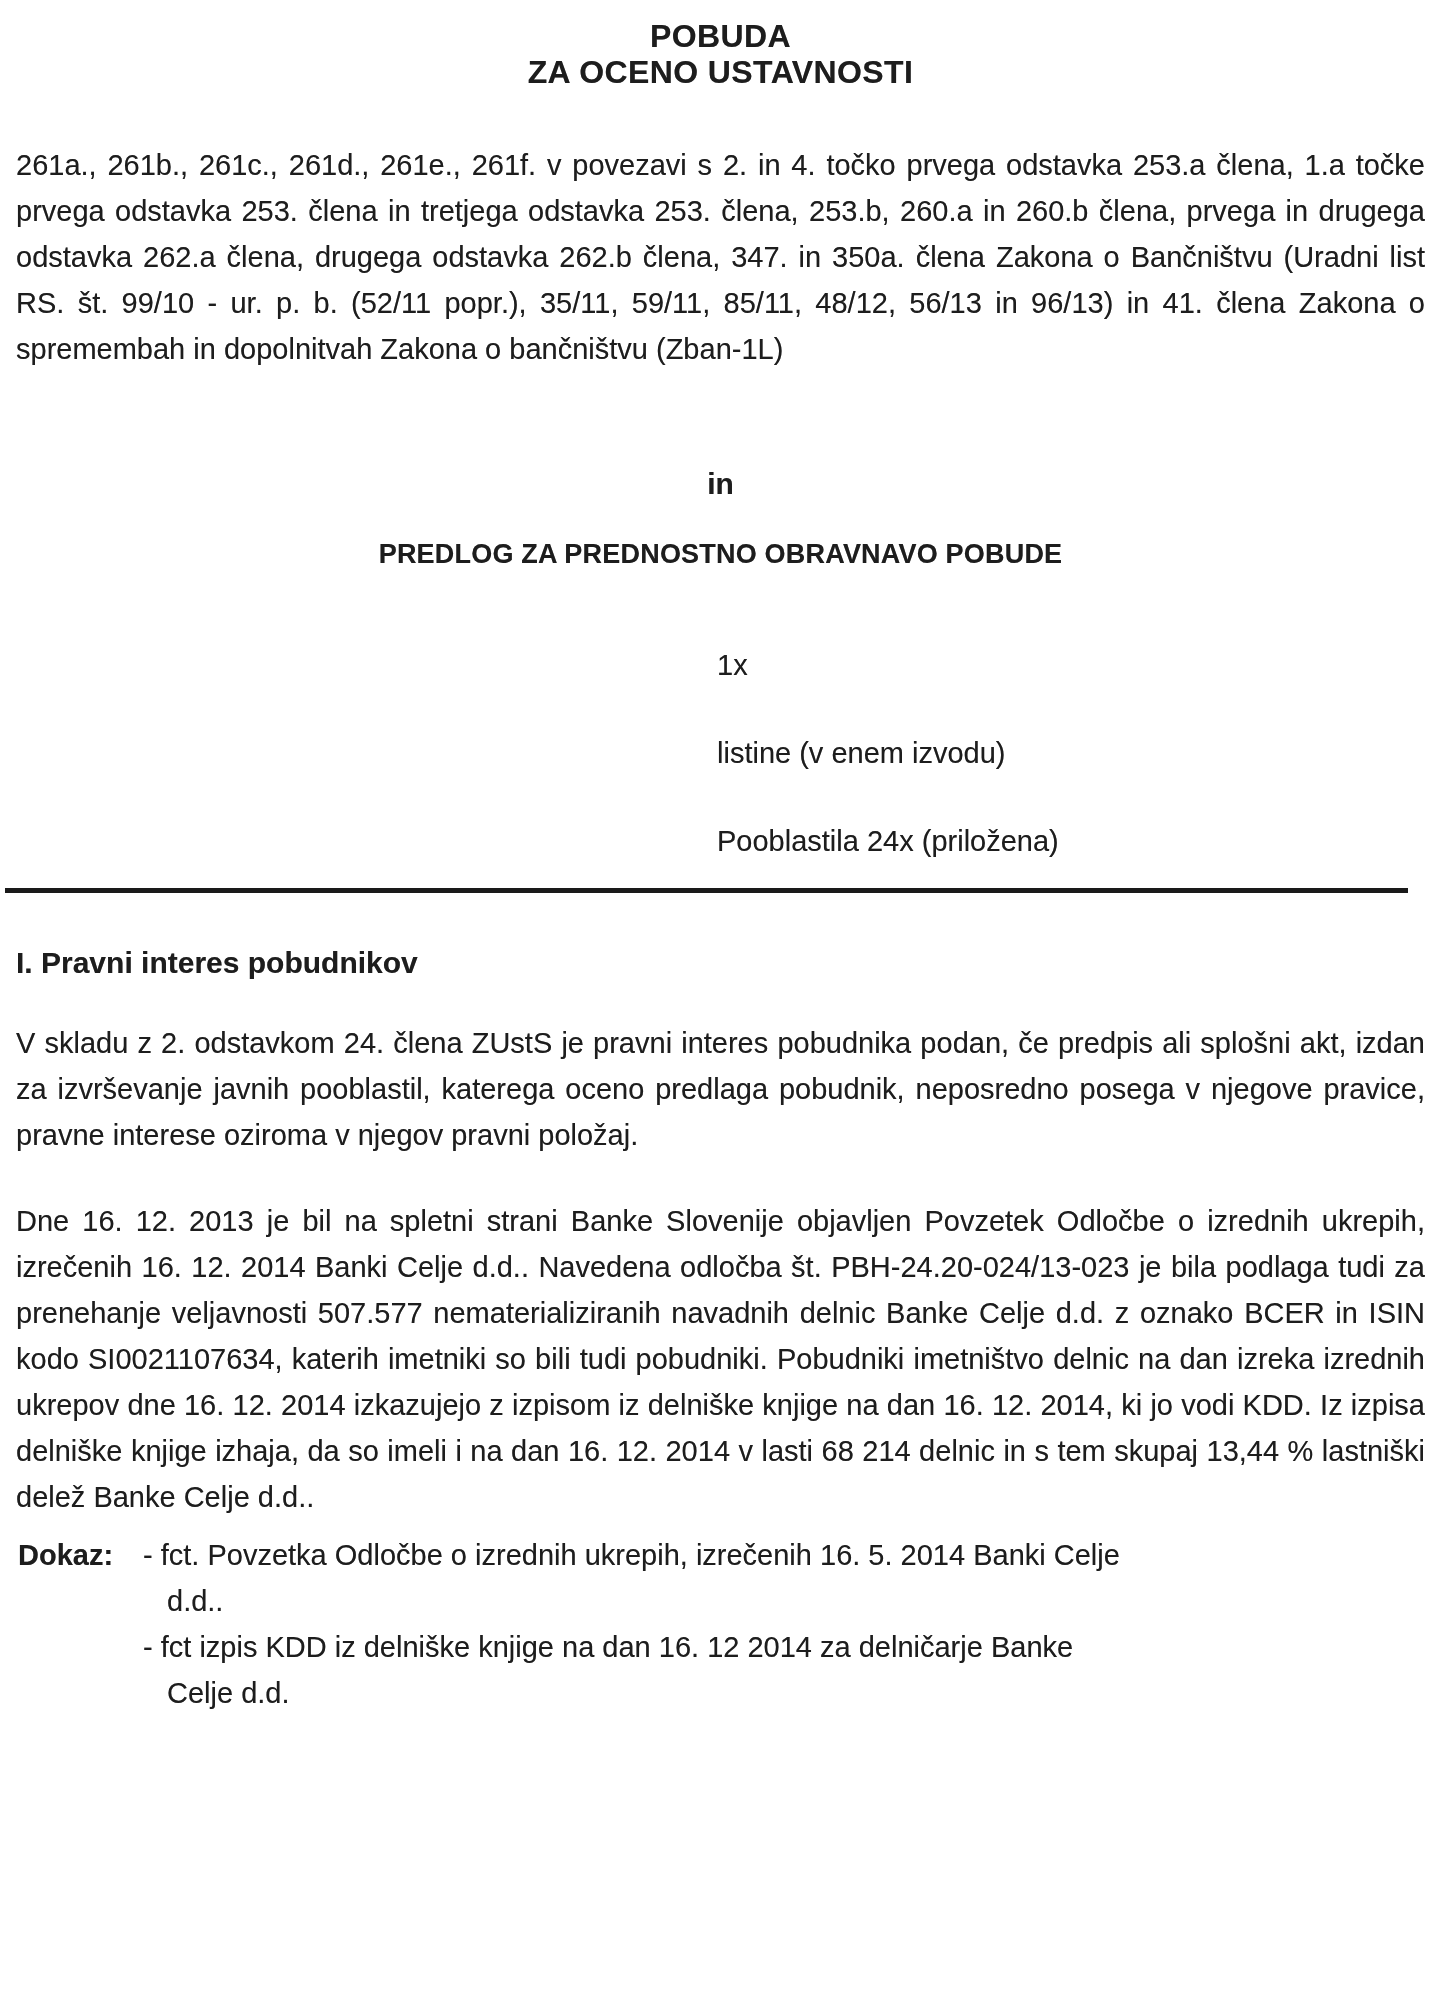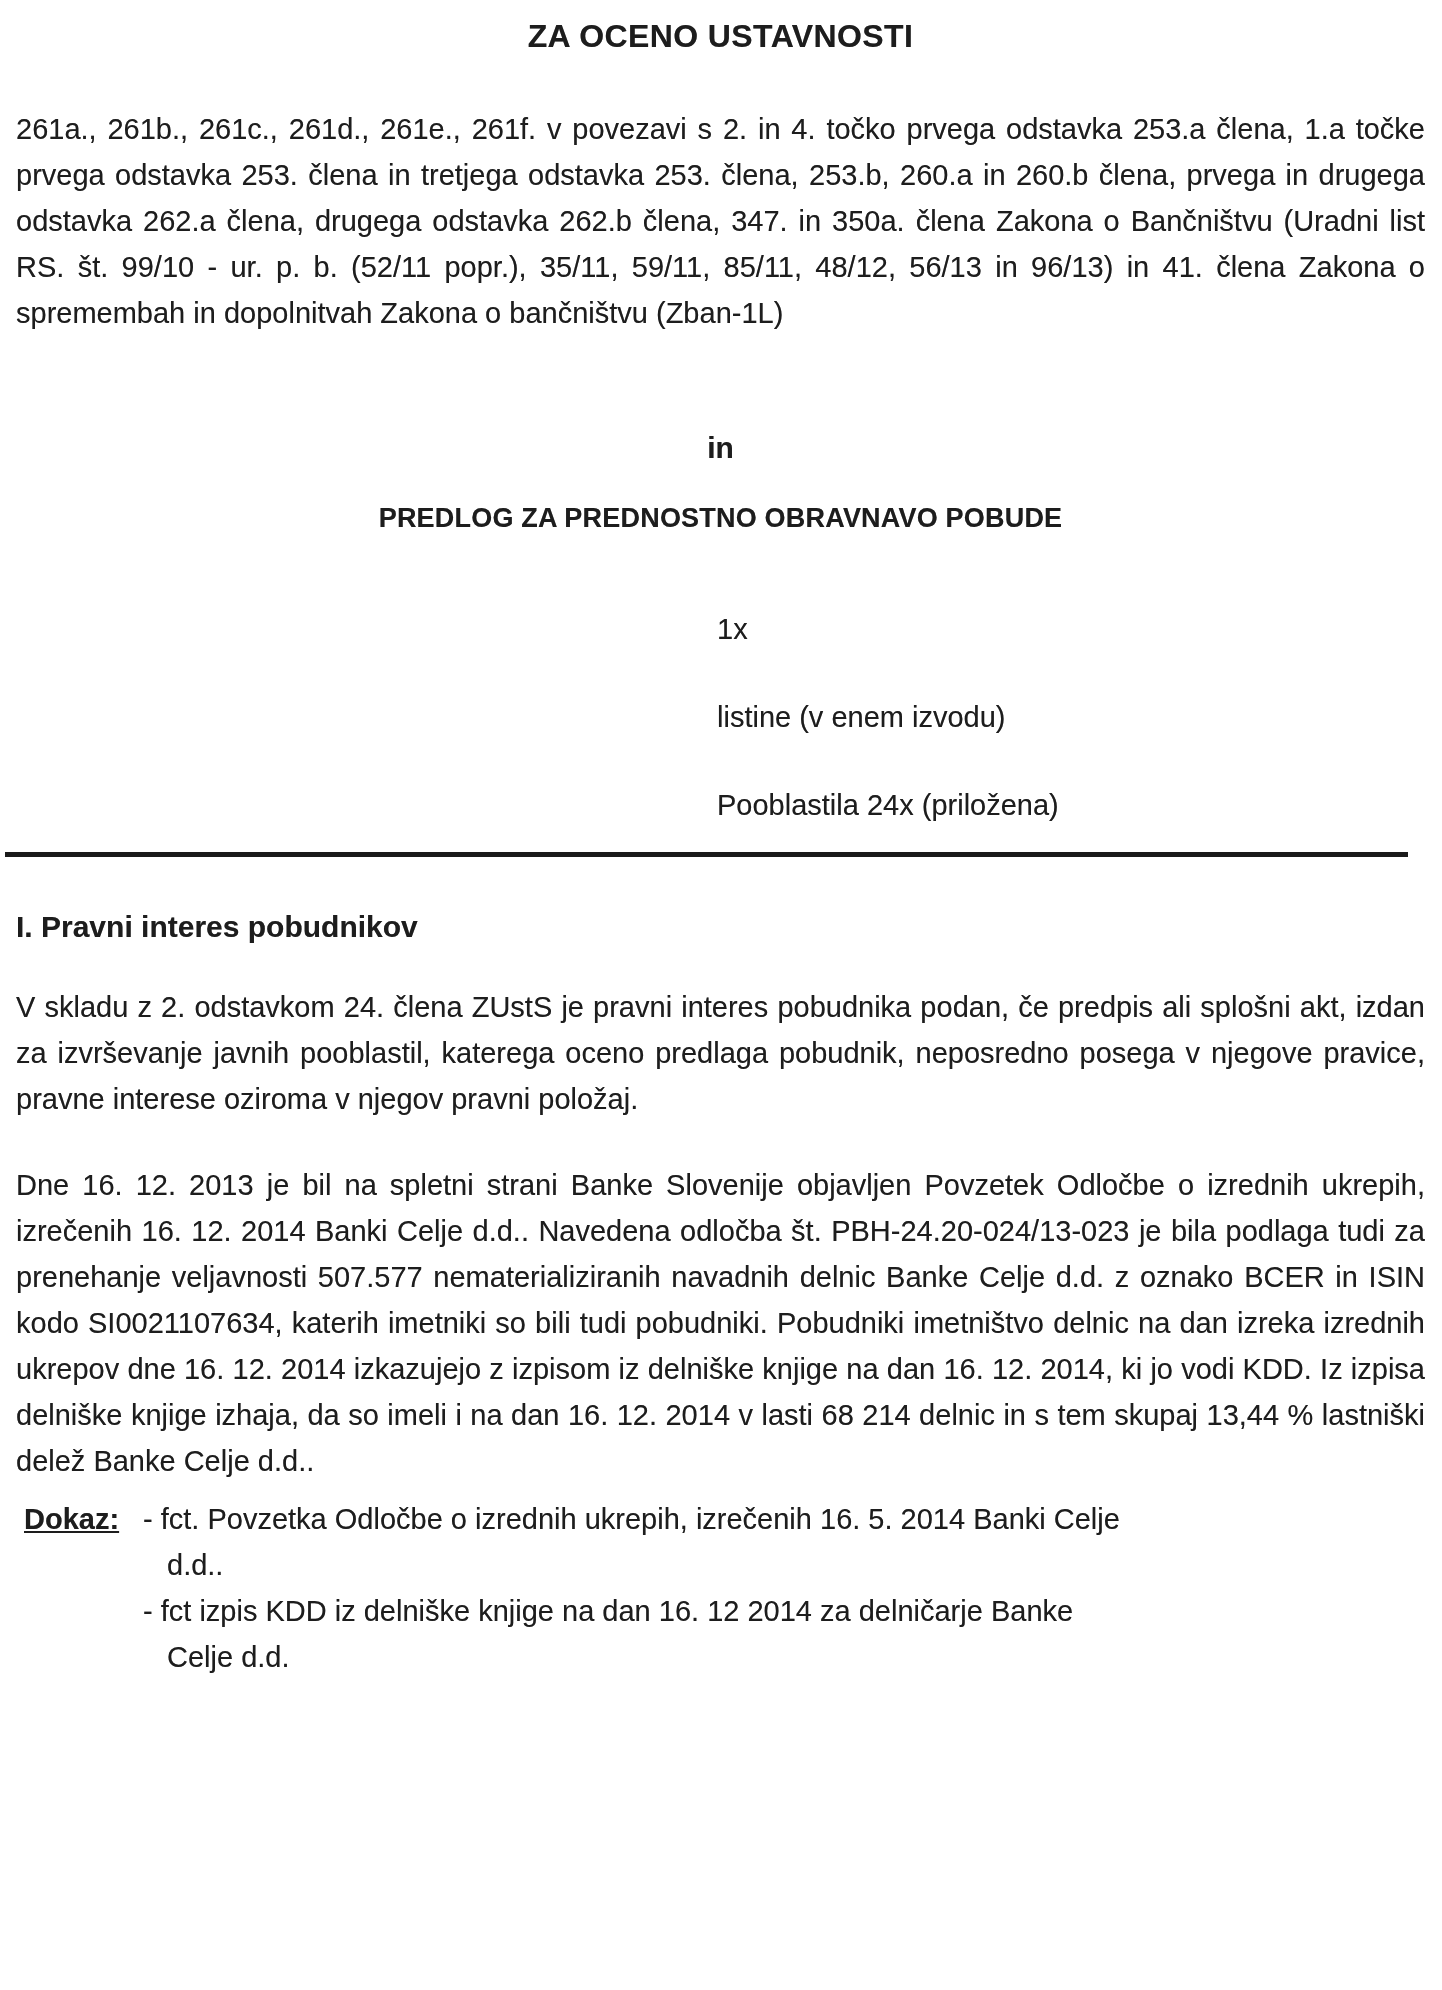--- a/index.html
+++ b/index.html
@@ -36,29 +36,30 @@
   .attachment-item{margin-bottom:42px;}
   .attachment-item:last-child{margin-bottom:0;}
   .divider{
     margin-top:24px;margin-left:-11px;margin-right:17px;
     height:0;border:none;border-top:5px solid var(--rule);
   }
   .section-heading{margin-top:47px;font-weight:bold;font-size:30px;}
   .p-legal{margin-top:34px;}
   .p-facts{margin-top:40px;}
   .evidence{position:relative;margin-top:12px;padding-left:127px;}
-  .evidence-label{position:absolute;left:8px;top:0;font-weight:bold;text-decoration:underline;}
+  .evidence-label{position:absolute;left:2px;top:0;font-weight:bold;}
   .evidence-item{padding-left:24px;text-indent:-24px;white-space:pre-line;text-align:left;}
 </style>
 </head>
 <body>
 
 <div class="page">
 
   <div class="doc-title">
+    <div>POBUDA</div>
     <div>ZA OCENO USTAVNOSTI</div>
   </div>
 
   <div class="para intro">261a., 261b., 261c., 261d., 261e., 261f. v povezavi s 2. in 4. točko prvega odstavka 253.a člena, 1.a točke prvega odstavka 253. člena in tretjega odstavka 253. člena, 253.b, 260.a in 260.b člena, prvega in drugega odstavka 262.a člena, drugega odstavka 262.b člena, 347. in 350a. člena Zakona o Bančništvu (Uradni list RS. št. 99/10 - ur. p. b. (52/11 popr.), 35/11, 59/11, 85/11, 48/12, 56/13 in 96/13) in 41. člena Zakona o spremembah in dopolnitvah Zakona o bančništvu (Zban-1L)</div>
 
   <div class="connector">in</div>
 
   <div class="subtitle">PREDLOG ZA PREDNOSTNO OBRAVNAVO POBUDE</div>
 
   <div class="attachments">

